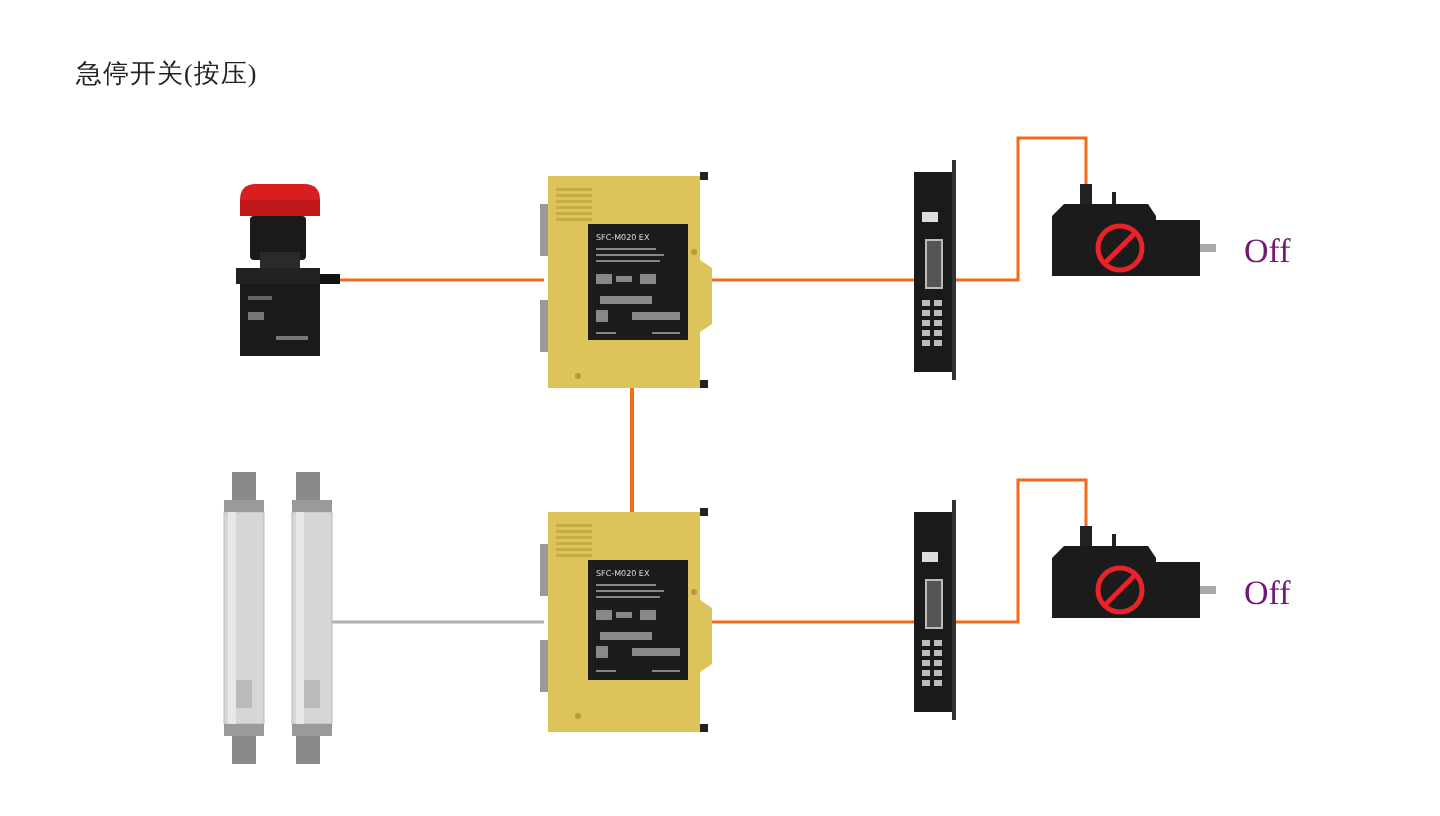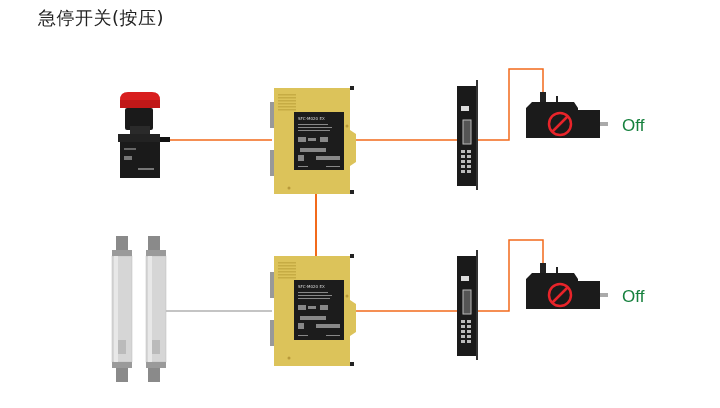--- a/index.html
+++ b/index.html
@@ -1,20 +1,20 @@
 <!DOCTYPE html>
 <html><head>
 <meta charset="utf-8">
 <style>
   html, body { margin: 0; padding: 0; background: #ffffff; }
   body { width: 720px; height: 408px; position: relative; overflow: hidden;
          font-family: "DejaVu Sans", "Liberation Sans", sans-serif; }
-  .title { position: absolute; left: 38px; top: 6px; font-size: 18px; color: #222; letter-spacing: 0.5px; }
+  .title { position: absolute; left: 38px; top: 28px; font-size: 13px; color: #222; letter-spacing: 0.5px; font-family: Liberation Serif, serif; }
   svg.diagram { position: absolute; left: 0; top: 0; }
-  .off-label { position: absolute; font-size: 17px; color: #15803d; font-family: Liberation Sans, sans-serif; }
+  .off-label { position: absolute; font-size: 17px; color: #701a75; font-family: Liberation Serif, serif; }
 </style>
 </head>
 <body>
 
 <div class="title">急停开关(按压)</div>
 
 <svg class="diagram" width="720" height="408" viewBox="0 0 720 408">
 
   <g>
     <line x1="170" y1="140" x2="272" y2="140" stroke="#f26a1b" stroke-width="1.5"></line>

